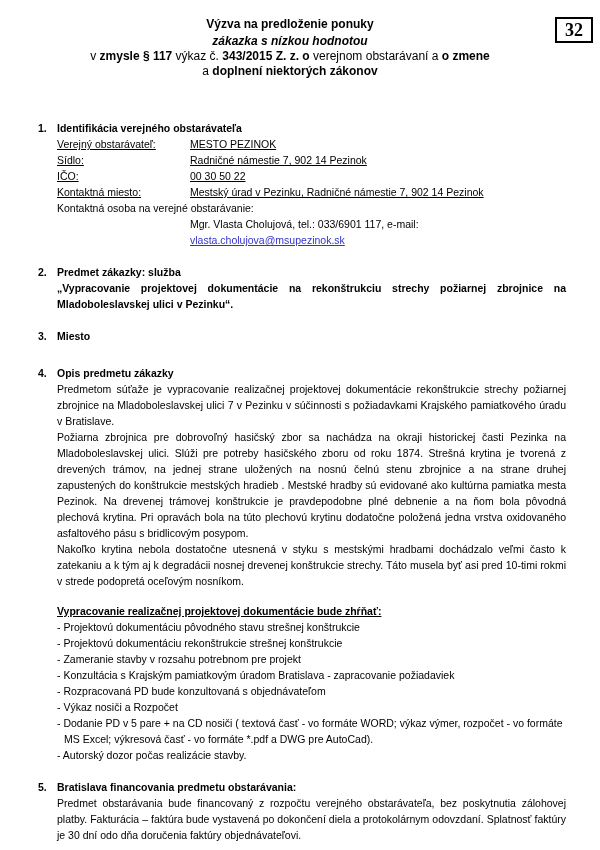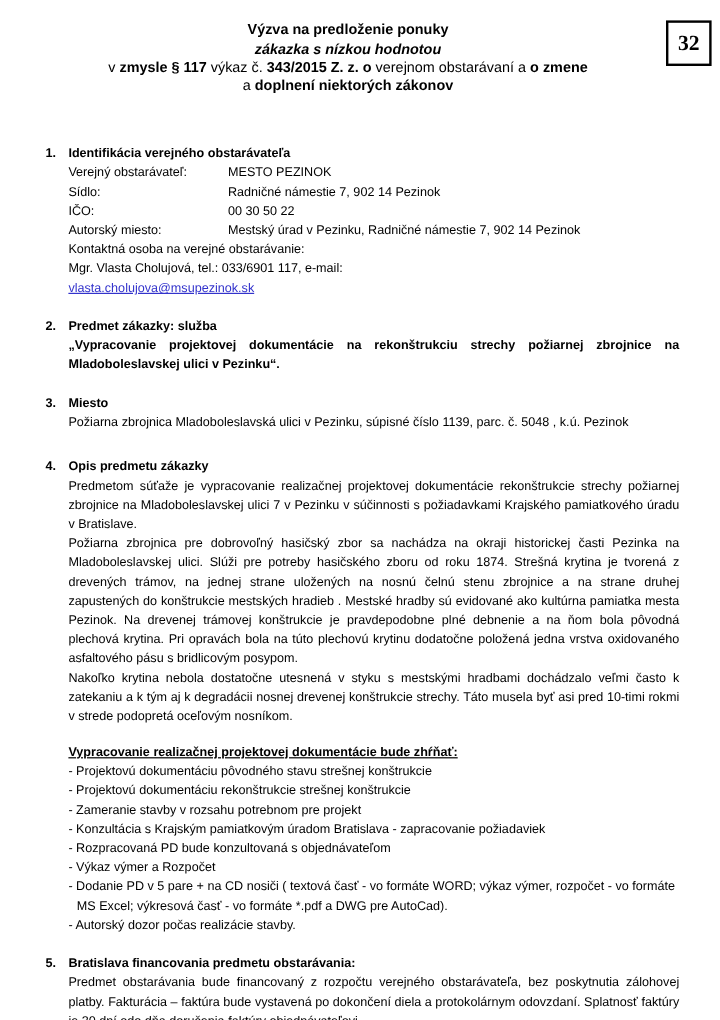--- a/index.html
+++ b/index.html
@@ -9,21 +9,21 @@
     color: #000;
     position: relative;
     height: 850px;
     overflow: hidden;
   }
   .page { position: relative; width: 600px; height: 850px; background: #fff; }
 
   
   .stamp {
     position: absolute; top: 17px; right: 7px;
-    width: 38px; height: 38px;
+    width: 38px; height: 26px;
     border: 2px solid #000;
     display: flex; align-items: center; justify-content: center;
     font-family: "Liberation Serif", serif;
     font-weight: 700; font-size: 18px;
   }
 
   
   .header { padding: 15px 60px 0 40px; text-align: center; line-height: 15px; }
   .title { font-size: 12px; font-weight: 700; line-height: 18px; }
   .subtitle { font-size: 12px; font-weight: 700; font-style: italic; line-height: 16px; }
@@ -35,24 +35,24 @@
   .section { display: flex; }
   .m-s1 { margin-top: 41px; }
   .m-s2 { margin-top: 16px; }
   .m-s3 { margin-top: 16px; }
   .m-s4 { margin-top: 21px; }
   .m-s5 { margin-top: 16px; }
   .num { width: 19px; flex-shrink: 0; font-weight: 700; }
   .sec-content { flex: 1; min-width: 0; }
   .sec-heading { font-weight: 700; }
 
-  .kv { display: flex; }
+  .kv { display: flex; text-decoration: underline; }
   .kv .k { width: 133px; flex-shrink: 0; }
   .kv .v { flex: 1; }
-  .contact-indent { }
+  .contact-indent { margin-left: 133px; }
   a.email {
     color: #3333cc; text-decoration: underline; cursor: pointer;
   }
 
   .just { text-align: justify; }
   .bold-body { font-weight: 700; }
 
   .sub-heading {
     font-weight: 700; text-decoration: underline; margin-top: 14px;
   }
@@ -86,21 +86,21 @@
         </div>
         <div class="kv">
           <span class="k">Sídlo:</span>
           <span class="v">Radničné námestie 7, 902 14 Pezinok</span>
         </div>
         <div class="kv">
           <span class="k">IČO:</span>
           <span class="v">00 30 50 22</span>
         </div>
         <div class="kv">
-          <span class="k">Autorský miesto:</span>
+          <span class="k">Kontaktná miesto:</span>
           <span class="v">Mestský úrad v Pezinku, Radničné námestie 7, 902 14 Pezinok</span>
         </div>
         <div>Kontaktná osoba na verejné obstarávanie:</div>
         <div class="contact-indent">Mgr. Vlasta Cholujová, tel.: 033/6901 117, e-mail:</div>
         <div class="contact-indent">
           <a class="email">vlasta.cholujova@msupezinok.sk</a>
         </div>
       </div>
     </div>
 
@@ -109,39 +109,38 @@
       <div class="sec-content">
         <div class="sec-heading">Predmet zákazky:  služba</div>
         <div class="just bold-body">„Vypracovanie projektovej dokumentácie  na rekonštrukciu strechy požiarnej zbrojnice na Mladoboleslavskej ulici  v Pezinku“.</div>
       </div>
     </div>
 
     <div class="section m-s3">
       <div class="num">3.</div>
       <div class="sec-content">
         <div class="sec-heading">Miesto</div>
-        <div>Požiarna zbrojnica  Mladoboleslavská ulici  v Pezinku,  súpisné číslo 1139, parc. č. 5048 , k.ú.  Pezinok</div>
       </div>
     </div>
 
     <div class="section m-s4">
       <div class="num">4.</div>
       <div class="sec-content">
         <div class="sec-heading">Opis predmetu zákazky</div>
         <div class="just">Predmetom  súťaže je vypracovanie realizačnej projektovej dokumentácie  rekonštrukcie strechy požiarnej zbrojnice na Mladoboleslavskej ulici 7 v Pezinku v súčinnosti s požiadavkami Krajského pamiatkového úradu v Bratislave.</div>
         <div class="just">Požiarna zbrojnica pre dobrovoľný hasičský zbor  sa nachádza na okraji historickej časti Pezinka  na Mladoboleslavskej ulici.  Slúži pre potreby hasičského zboru od roku 1874. Strešná krytina je tvorená z drevených trámov, na jednej strane uložených na nosnú čelnú stenu zbrojnice a na strane druhej zapustených do konštrukcie mestských hradieb . Mestské hradby sú evidované ako kultúrna pamiatka mesta Pezinok. Na drevenej trámovej konštrukcie  je pravdepodobne plné debnenie a na ňom bola pôvodná plechová krytina. Pri opravách bola na túto plechovú krytinu dodatočne položená jedna vrstva oxidovaného asfaltového pásu s bridlicovým posypom.</div>
         <div class="just">Nakoľko krytina nebola dostatočne utesnená v styku s mestskými hradbami dochádzalo veľmi často k zatekaniu a k tým aj k degradácii nosnej drevenej konštrukcie strechy. Táto musela byť asi pred 10-timi rokmi v strede podopretá oceľovým nosníkom.</div>
         <div class="sub-heading">Vypracovanie  realizačnej  projektovej dokumentácie bude zhŕňať:</div>
         <div class="dashlist">
           <div class="li">- Projektovú dokumentáciu pôvodného stavu strešnej konštrukcie</div>
           <div class="li">- Projektovú dokumentáciu  rekonštrukcie strešnej konštrukcie</div>
           <div class="li">- Zameranie stavby v rozsahu potrebnom pre projekt</div>
           <div class="li">- Konzultácia s Krajským pamiatkovým úradom Bratislava - zapracovanie požiadaviek</div>
           <div class="li">- Rozpracovaná  PD  bude konzultovaná s objednávateľom</div>
-          <div class="li">- Výkaz výmer a Rozpočet</div>
+          <div class="li">- Výkaz nosiči a Rozpočet</div>
           <div class="li">- Dodanie PD  v  5 pare + na CD nosiči ( textová časť - vo formáte WORD; výkaz výmer, rozpočet - vo formáte MS Excel; výkresová časť - vo formáte *.pdf a DWG pre AutoCad).</div>
           <div class="li">- Autorský dozor počas realizácie stavby.</div>
         </div>
       </div>
     </div>
 
     <div class="section m-s5">
       <div class="num">5.</div>
       <div class="sec-content">
         <div class="sec-heading">Bratislava financovania predmetu obstarávania:</div>

